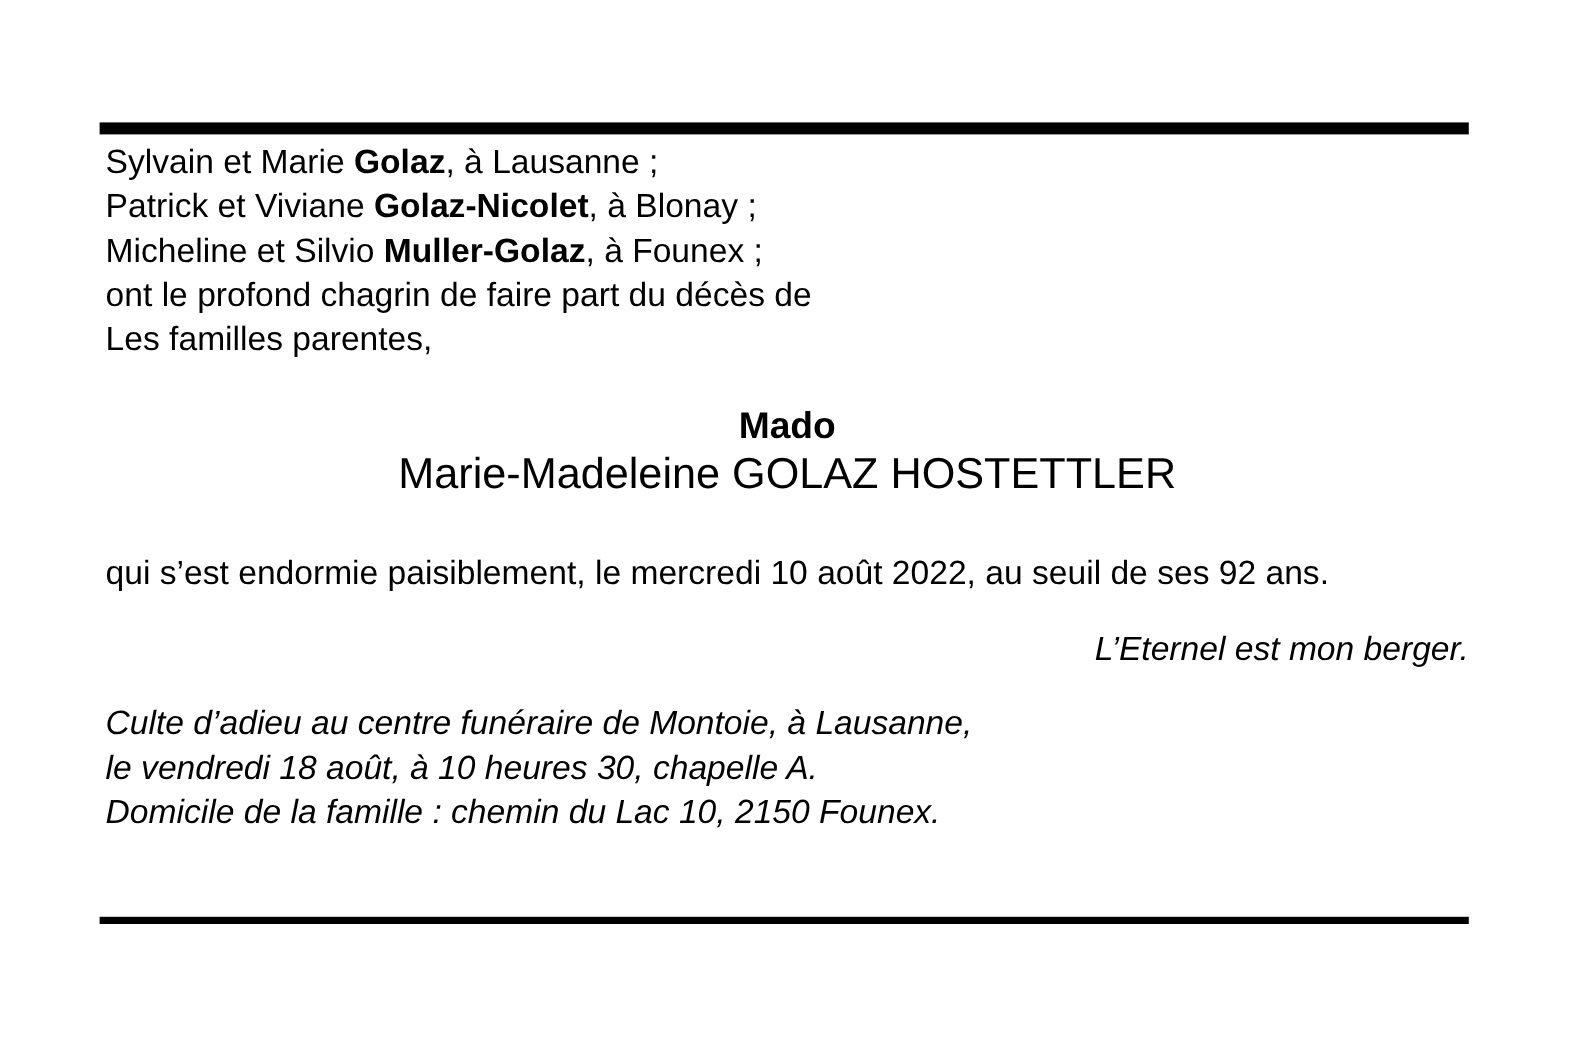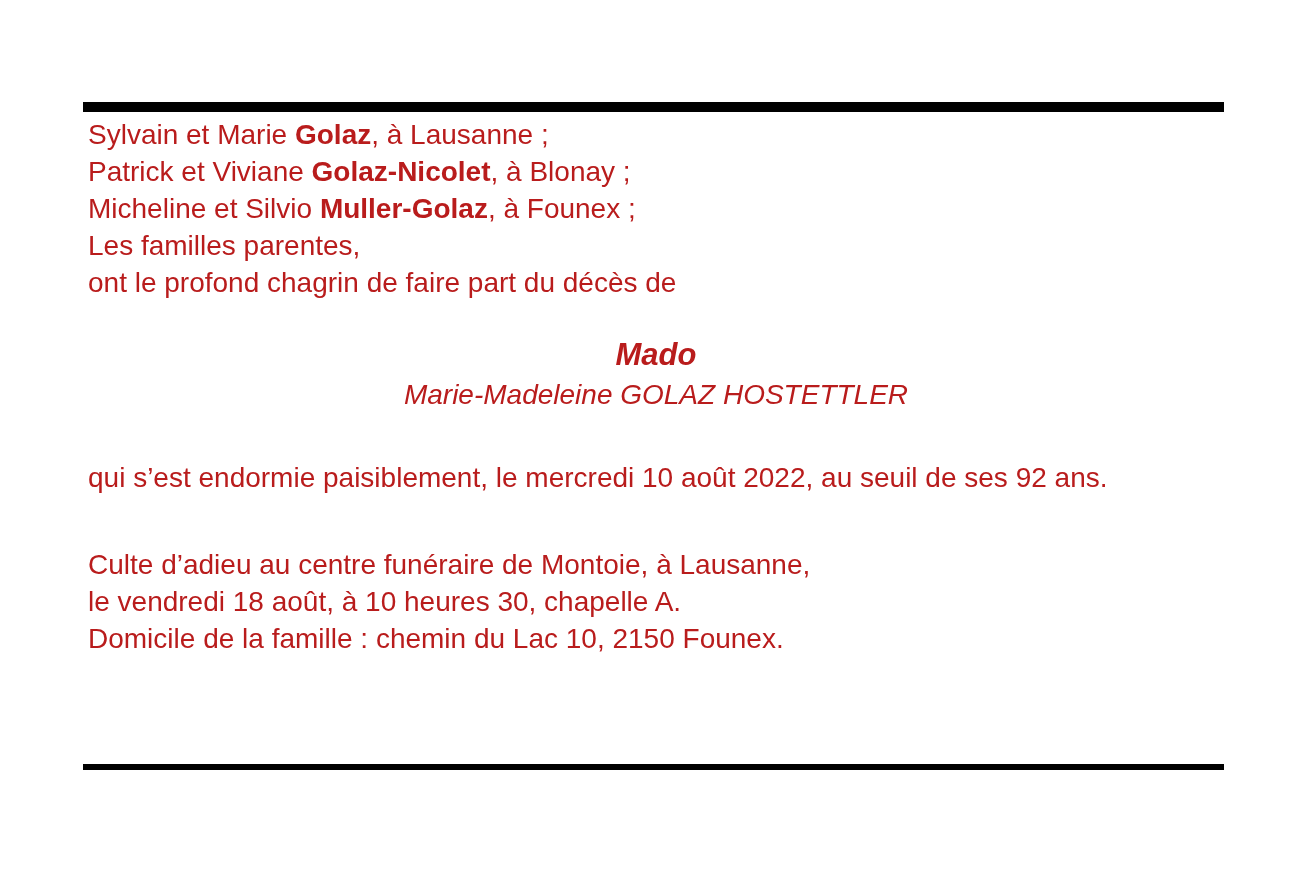--- a/index.html
+++ b/index.html
@@ -28,75 +28,76 @@
   }
   .rule-top { top: 102px; height: 10px; }
   .rule-bottom { top: 764px; height: 6px; }
   .content {
     position: absolute;
     left: 88px;
     top: 116px;
     width: 1136px;
     font-size: 28px;
     line-height: 37px;
-    color: #b91c1c;
+    color: #000000;
   }
   .family-block .line { white-space: nowrap; }
   .bold-name { font-weight: bold; }
   .name-block {
     margin-top: 34px;
     text-align: center;
-    font-style: italic;
   }
   .nickname {
     font-weight: bold;
     font-size: 31px;
     line-height: 40px;
   }
   .fullname {
-    font-size: 28px;
+    font-size: 36px;
     line-height: 40px;
   }
   .death-par {
     margin-top: 44px;
   }
   .quote {
     margin-top: 26px;
     text-align: right;
     font-style: italic;
   }
   .ceremony-block {
-    margin-top: 50px;
+    margin-top: 25px;
+    font-style: italic;
   }
   .ceremony-block .line { white-space: nowrap; }
 </style>
 </head>
 <body>
 
 <div class="sheet">
 
   <div class="rule rule-top"></div>
 
   <div class="content">
 
     <div class="family-block">
       <div class="line"><span>Sylvain et Marie </span><span class="bold-name">Golaz</span><span>, à Lausanne ;</span></div>
       <div class="line"><span>Patrick et Viviane </span><span class="bold-name">Golaz-Nicolet</span><span>, à Blonay ;</span></div>
       <div class="line"><span>Micheline et Silvio </span><span class="bold-name">Muller-Golaz</span><span>, à Founex ;</span></div>
+      <div class="line"><span>ont le profond chagrin de faire part du décès de</span><span class="bold-name"></span><span></span></div>
       <div class="line"><span>Les familles parentes,</span><span class="bold-name"></span><span></span></div>
-      <div class="line"><span>ont le profond chagrin de faire part du décès de</span><span class="bold-name"></span><span></span></div>
     </div>
 
     <div class="name-block">
       <div class="nickname">Mado</div>
       <div class="fullname">Marie-Madeleine GOLAZ HOSTETTLER</div>
     </div>
 
     <div class="death-par">qui s’est endormie paisiblement, le mercredi 10 août 2022, au seuil de ses 92 ans.</div>
 
+    <div class="quote">L’Eternel est mon berger.</div>
 
     <div class="ceremony-block">
       <div class="line">Culte d’adieu au centre funéraire de Montoie, à Lausanne,</div>
       <div class="line">le vendredi 18 août, à 10 heures 30, chapelle A.</div>
       <div class="line">Domicile de la famille : chemin du Lac 10, 2150 Founex.</div>
     </div>
 
   </div>
 
   <div class="rule rule-bottom"></div>

